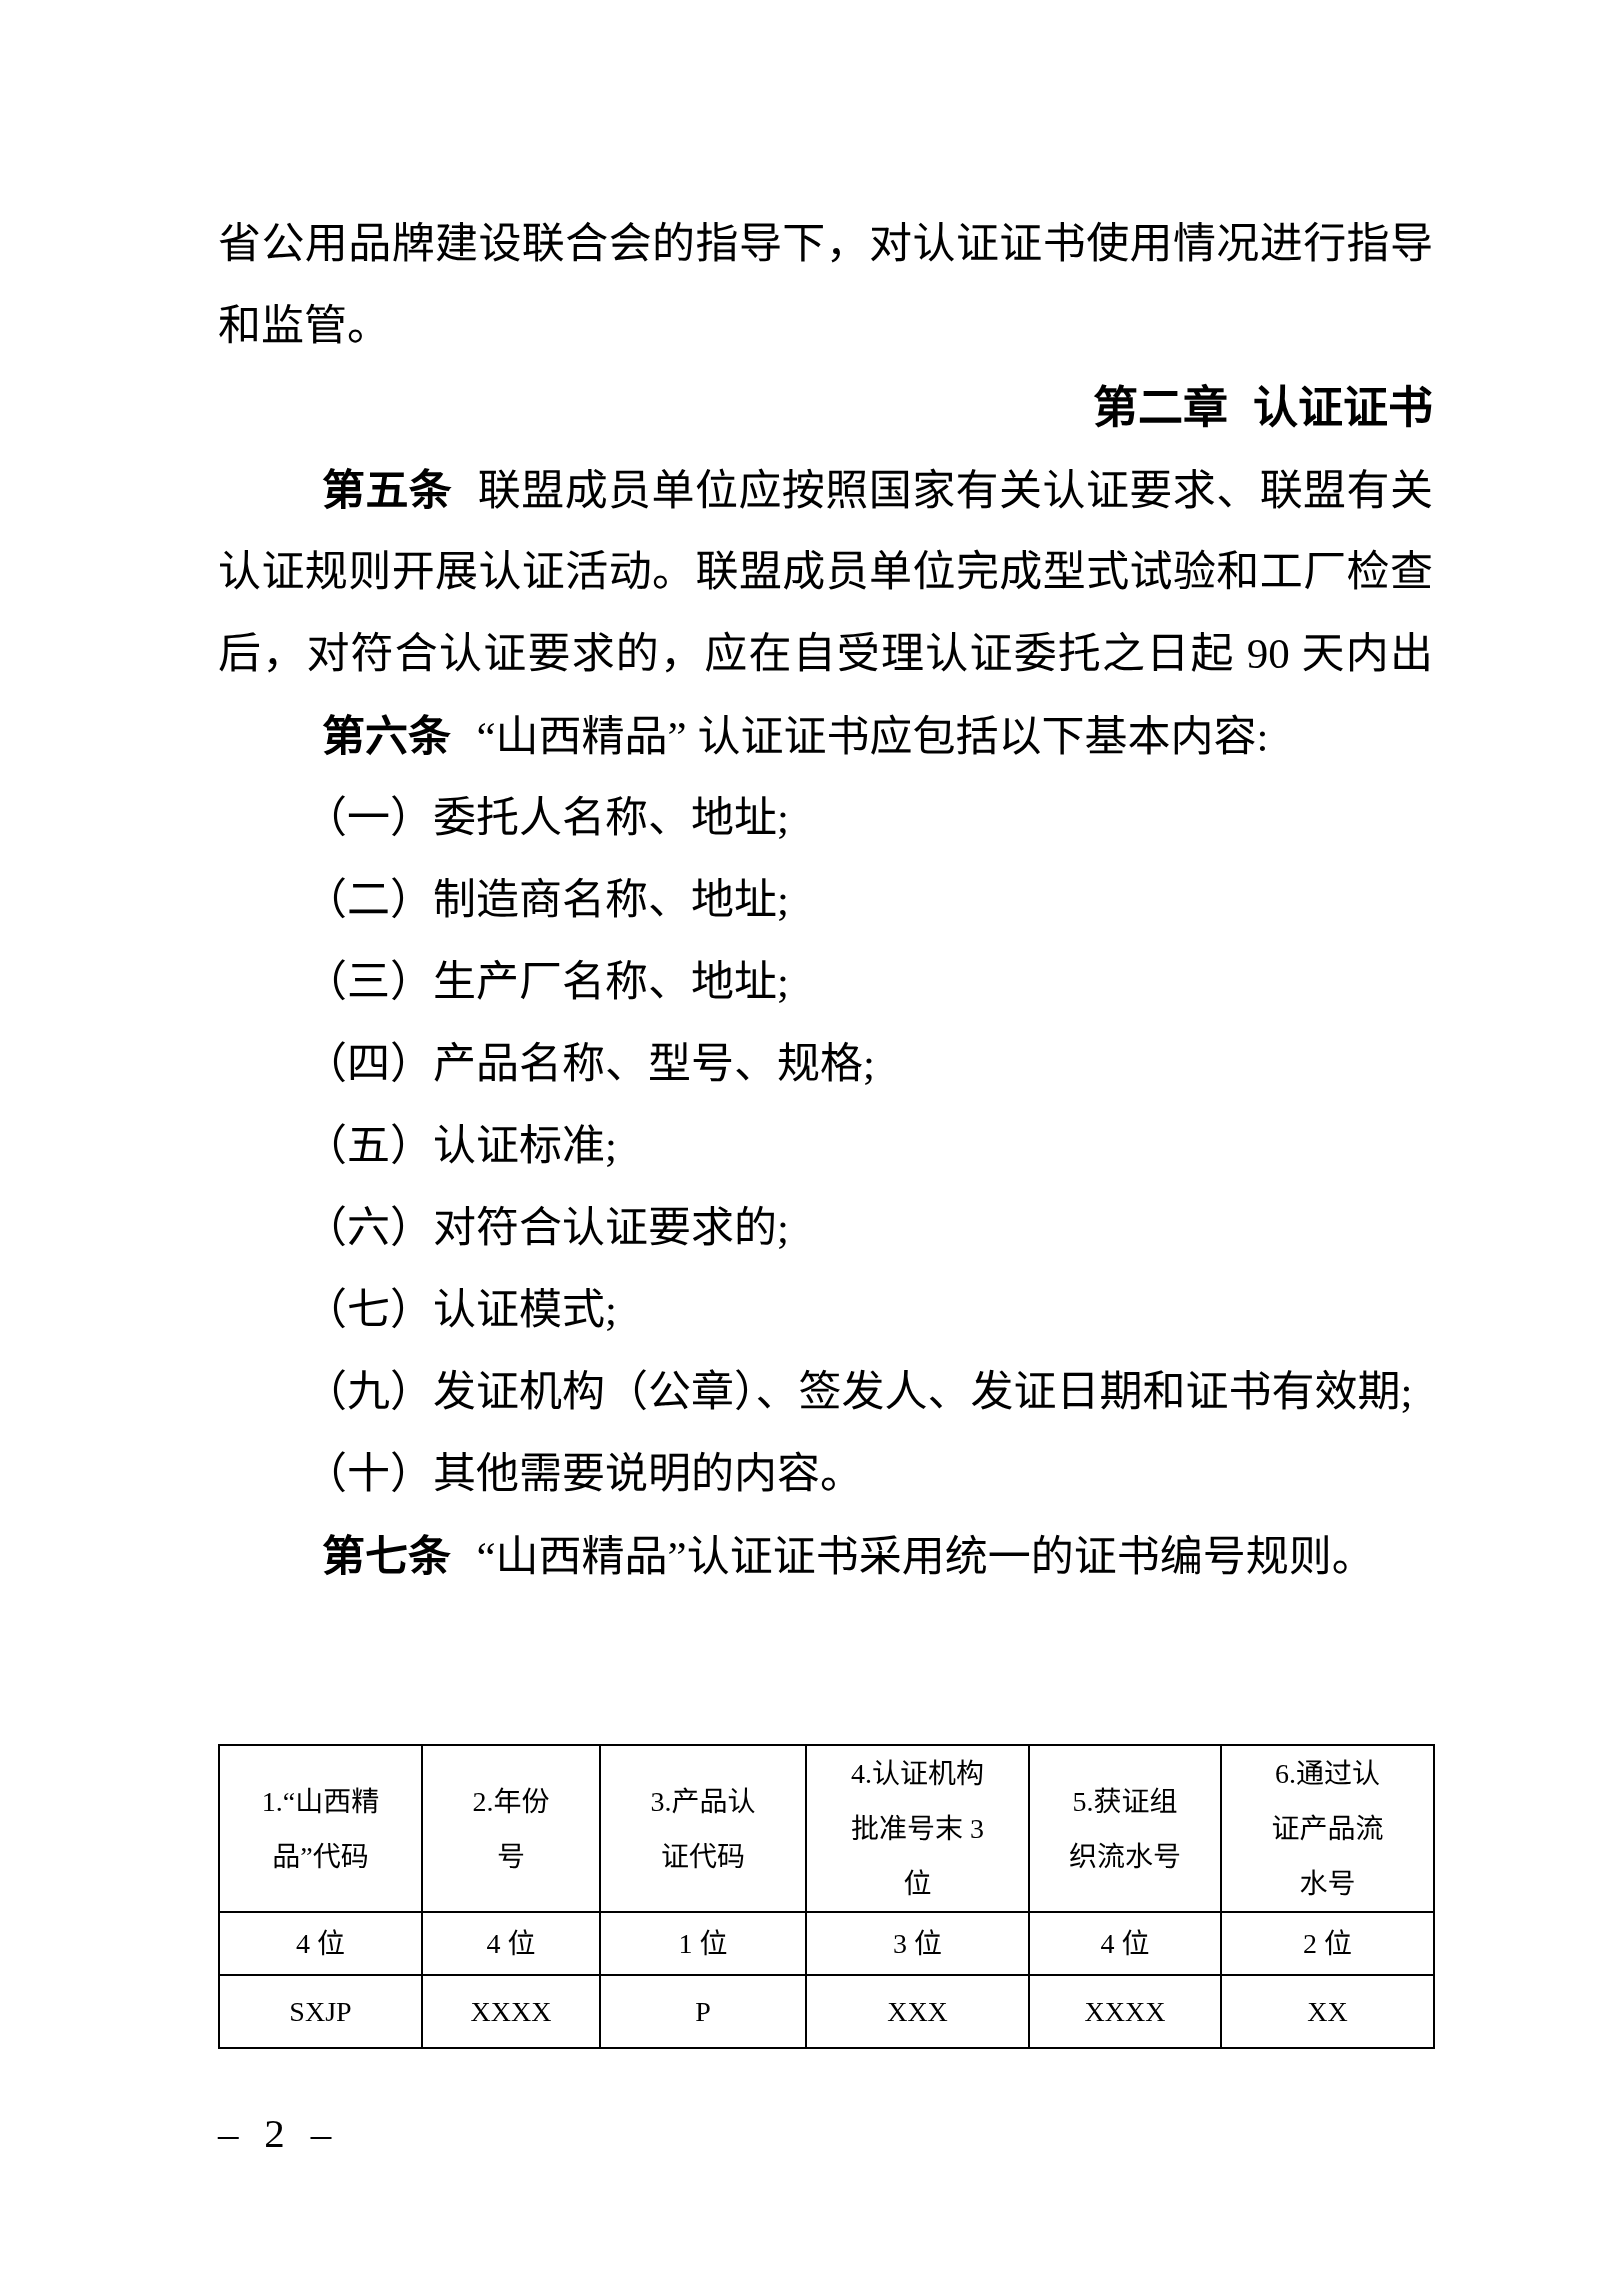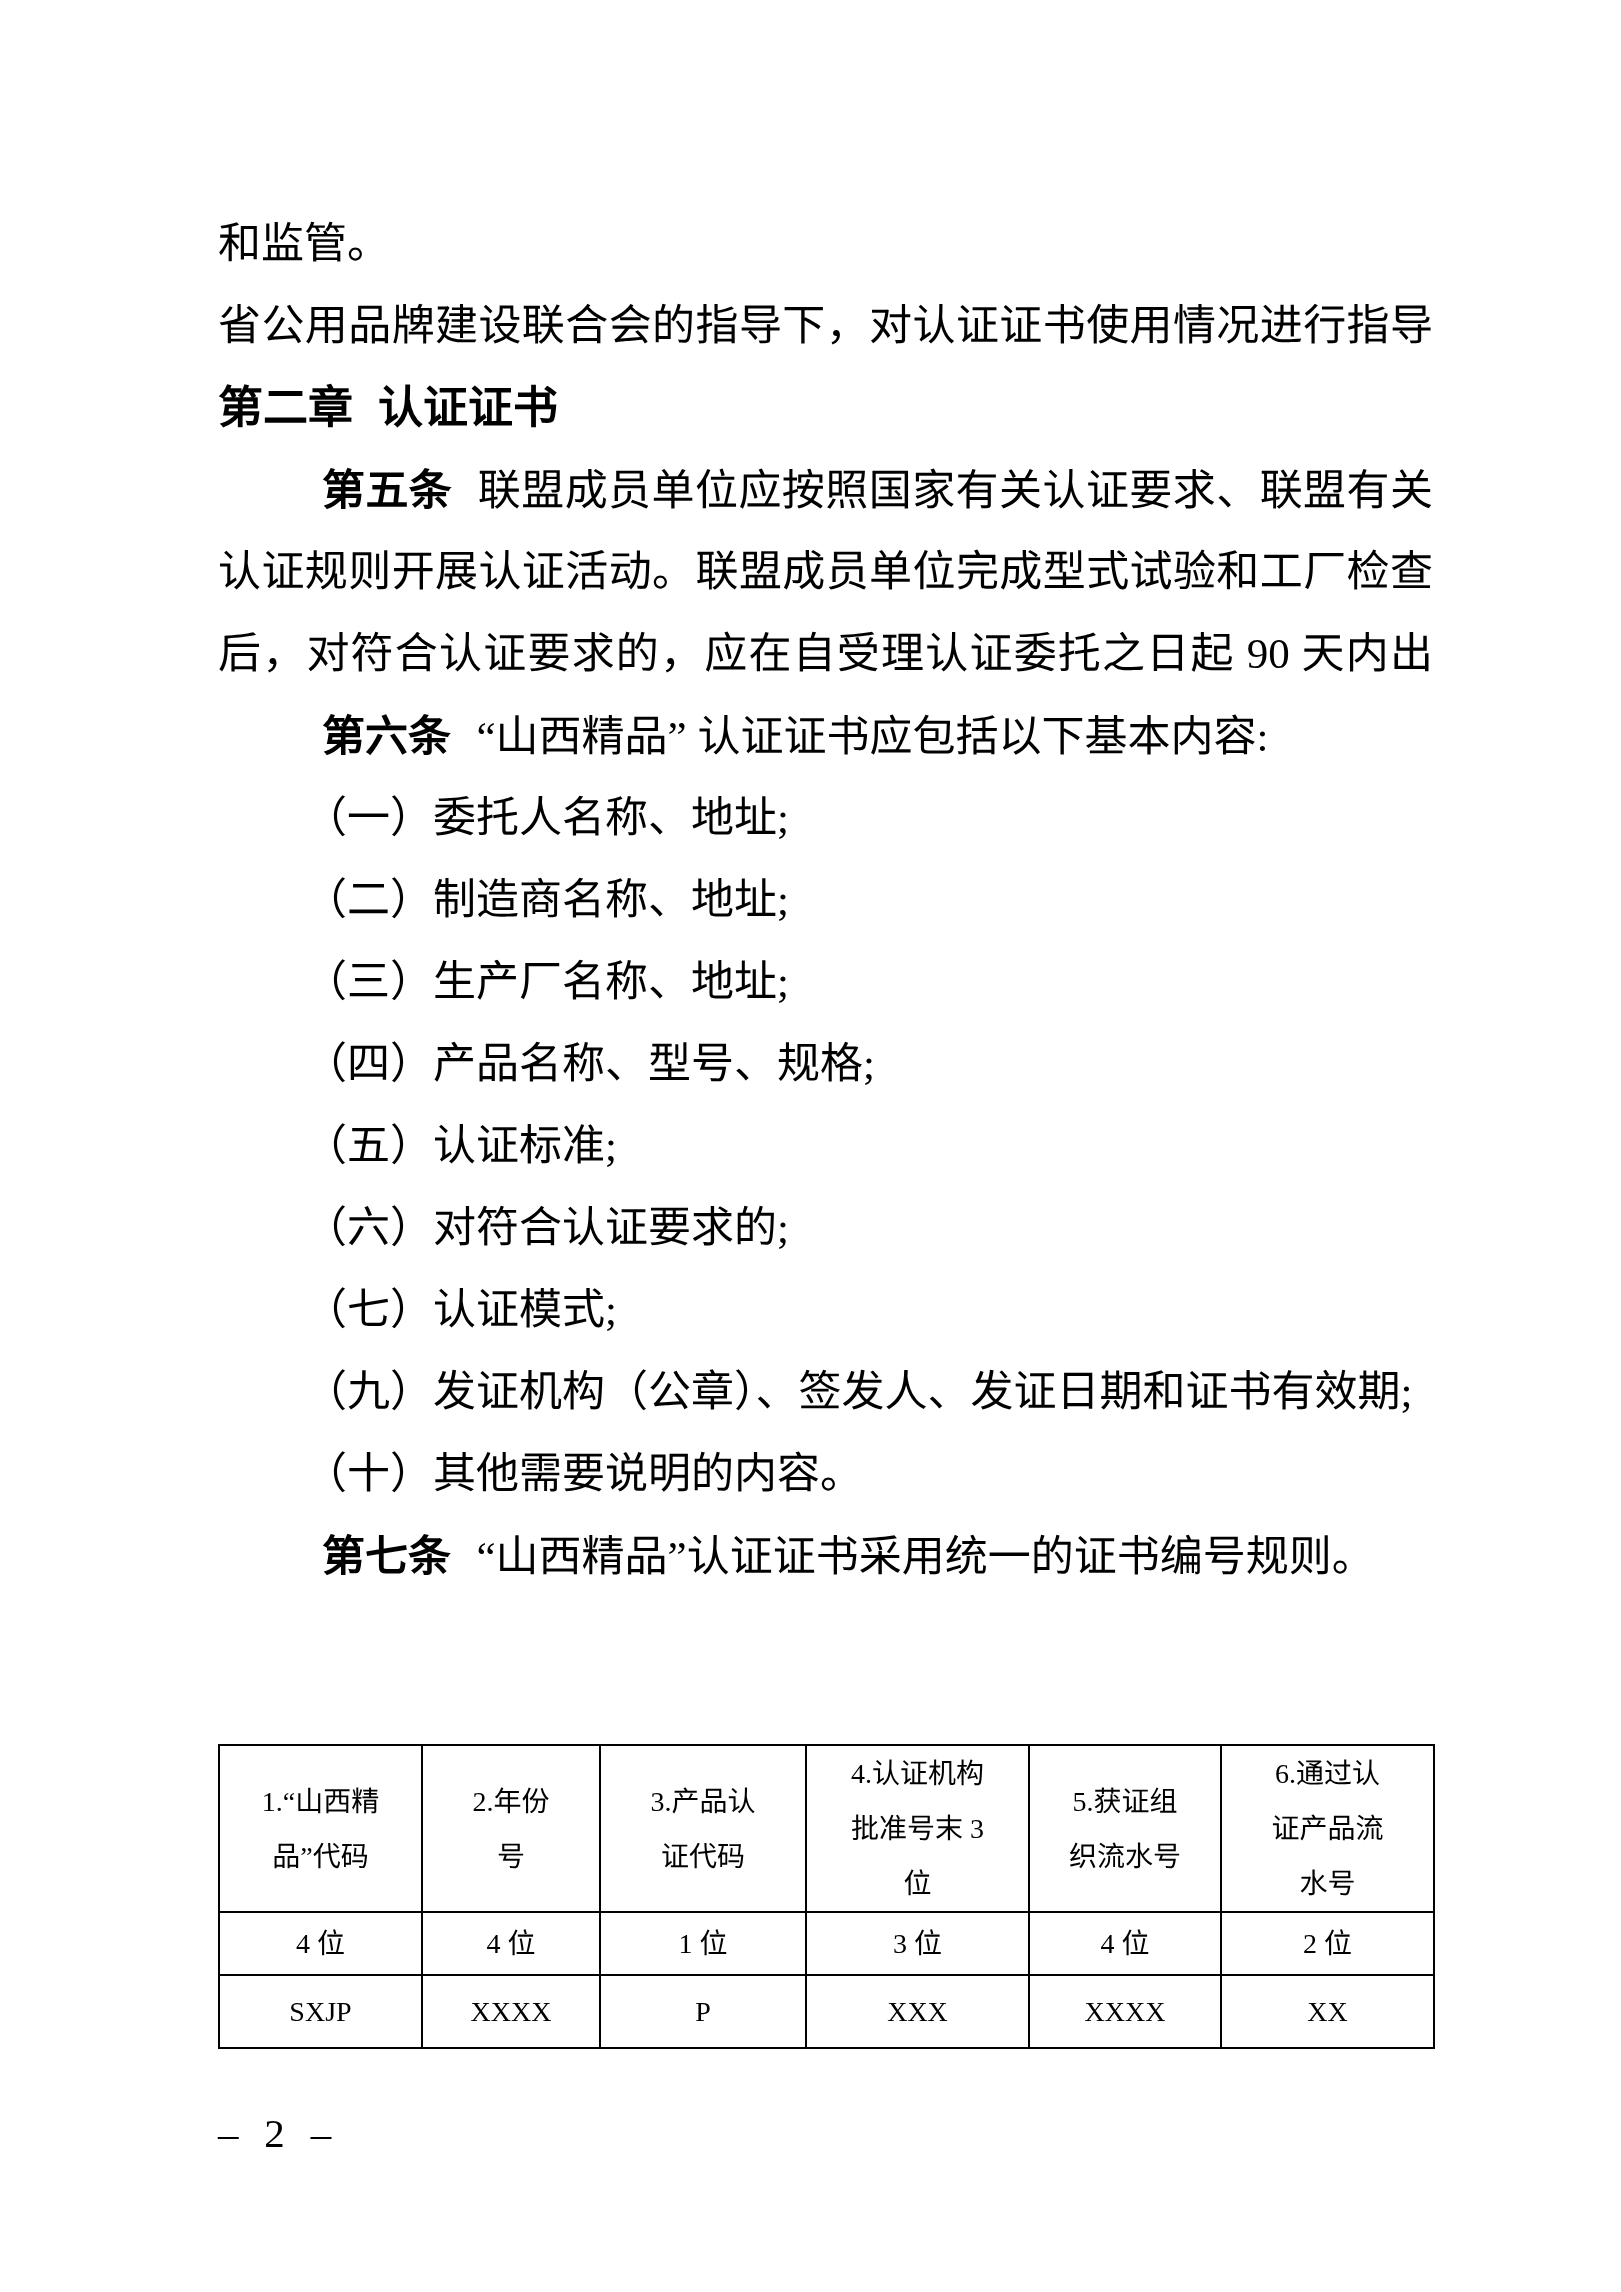--- a/index.html
+++ b/index.html
@@ -26,21 +26,21 @@
   }
   
   .j{
     white-space:normal;
     text-align:justify;
     text-align-last:justify;
   }
   .ind{ text-indent:86px; }
   .heading{
     height:82px;
-    text-align:left;
+    text-align:right;
     font-family:"Liberation Sans","DejaVu Sans",sans-serif;
     font-weight:700;
     font-size:45px;
     white-space:pre;
   }
   .term{
     font-family:"Liberation Sans","DejaVu Sans",sans-serif;
     font-weight:700;
     margin-right:25.5px;
     margin-left:18px;
@@ -73,22 +73,22 @@
     letter-spacing:7.8px;
     white-space:pre;
   }
 </style>
 </head>
 <body>
 
 <div class="page">
 
   <div class="content">
+    <div class="line j">省公用品牌建设联合会的指导下，对认证证书使用情况进行指导</div>
     <div class="line">和监管。</div>
-    <div class="line j">省公用品牌建设联合会的指导下，对认证证书使用情况进行指导</div>
 
     <div class="heading">第二章  认证证书</div>
 
     <div class="line j ind">
       <span class="term">第五条</span><span>联盟成员单位应按照国家有关认证要求、联盟有关</span>
     </div>
     <div class="line j">认证规则开展认证活动。联盟成员单位完成型式试验和工厂检查</div>
     <div class="line j">后，对符合认证要求的，应在自受理认证委托之日起 90 天内出</div>
 
     <div class="line ind">

